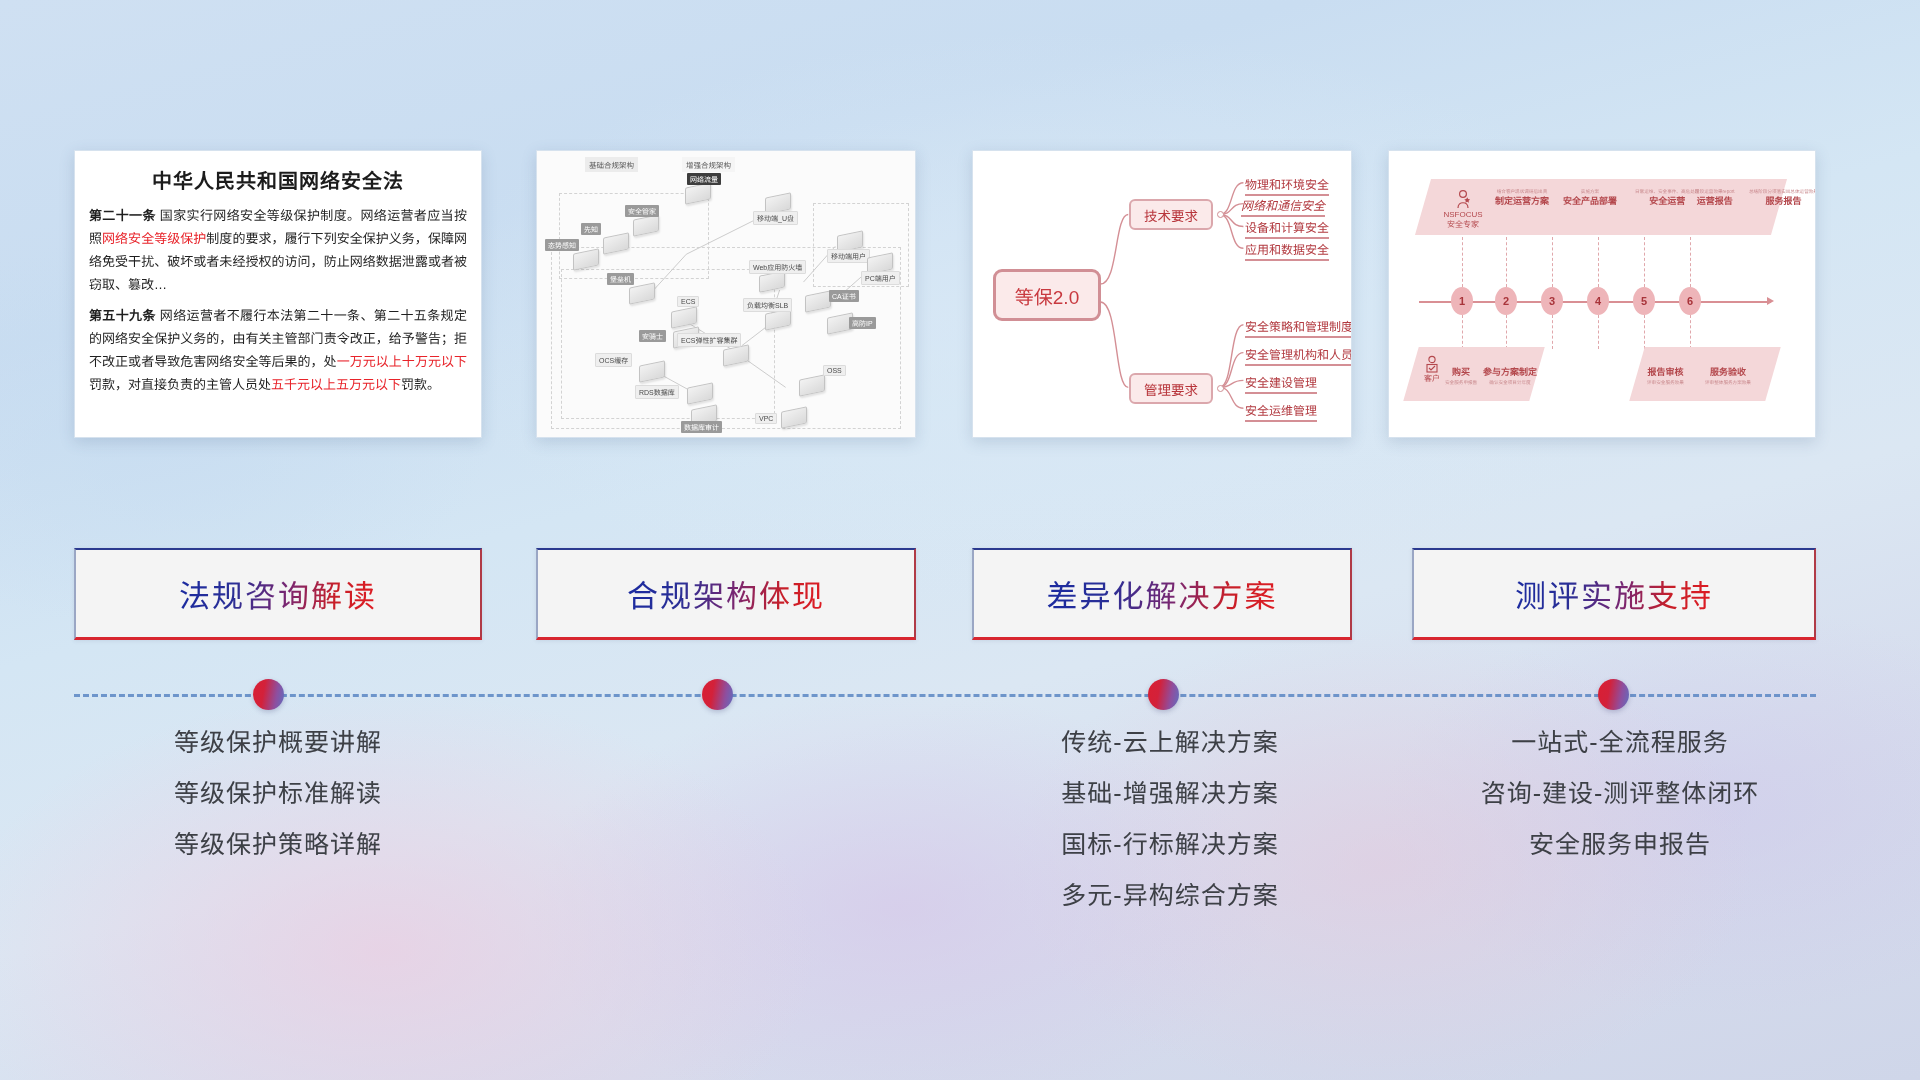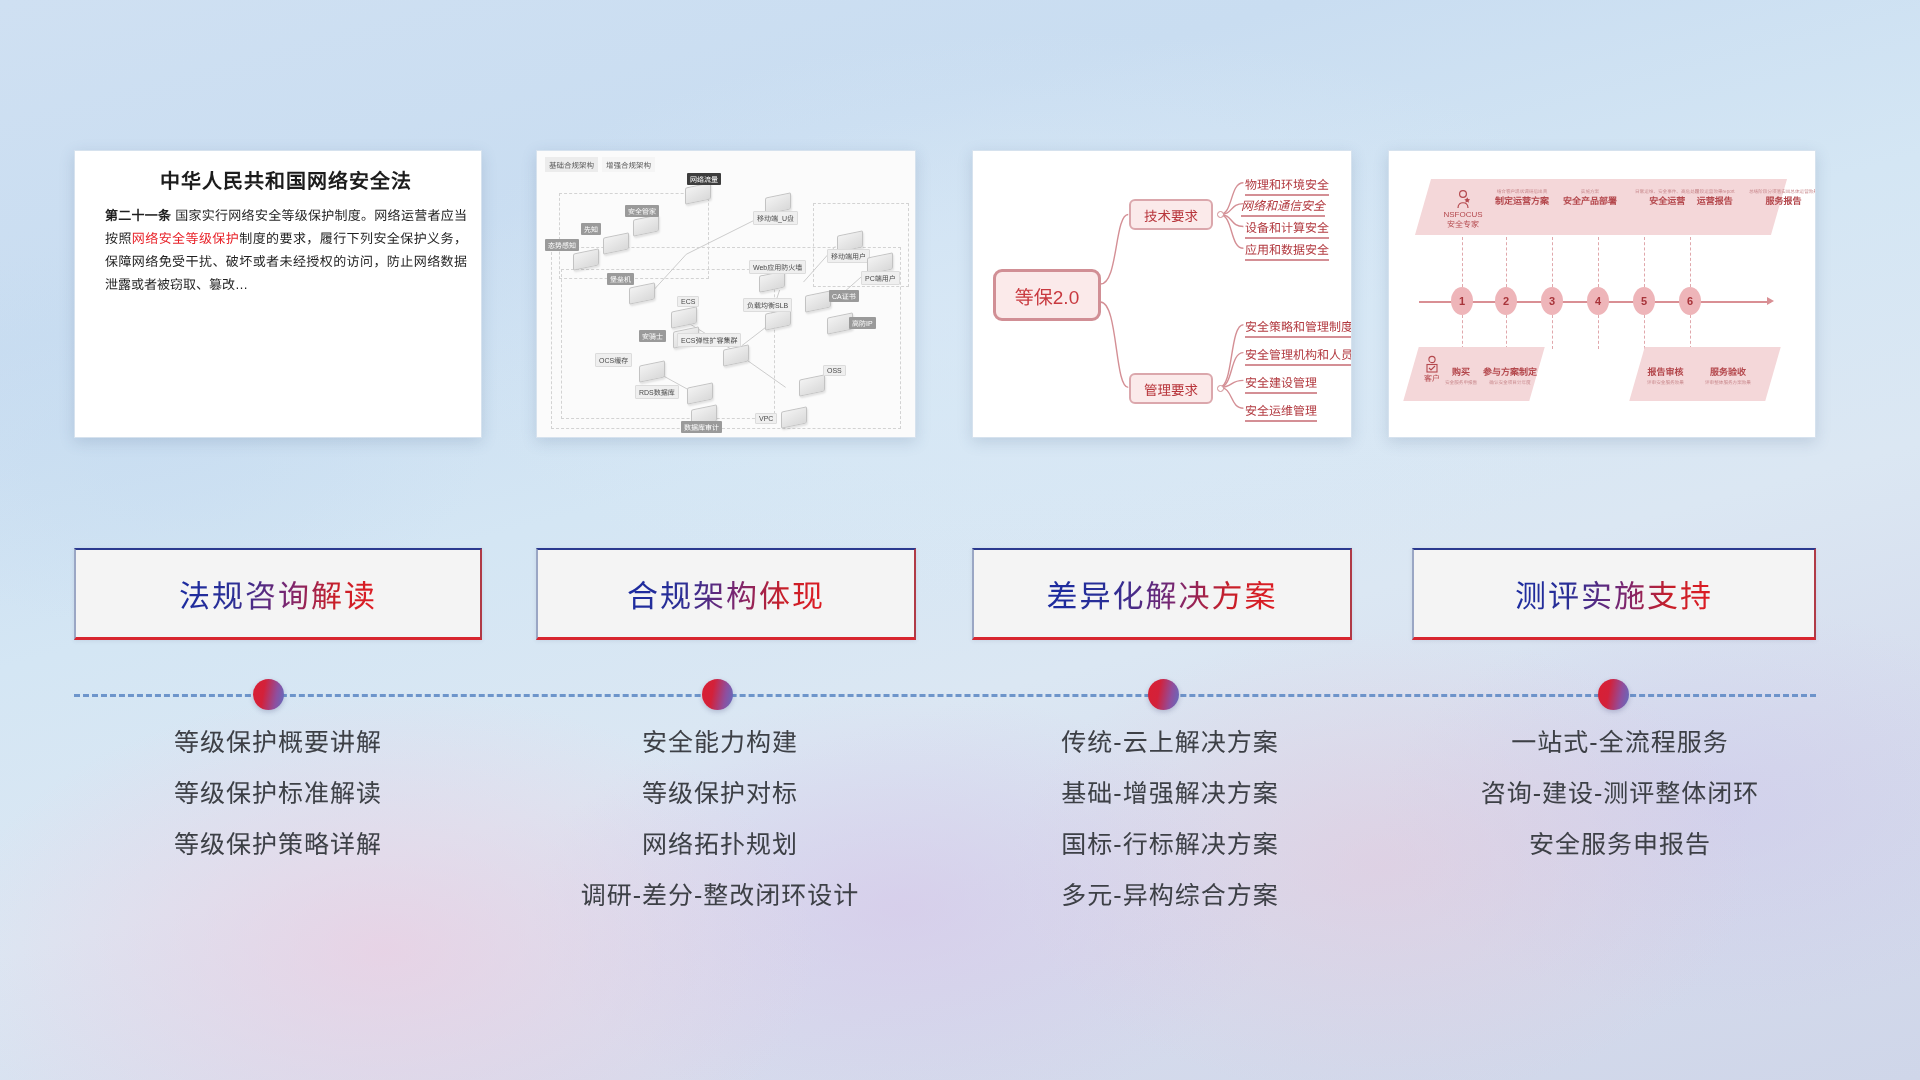--- a/index.html
+++ b/index.html
@@ -21,39 +21,39 @@
   }
 
   
   .cards { position: absolute; left: 0; top: 0; width: 1920px; height: 470px; }
   .card {
     position: absolute; background: #ffffff;
     border: 1px solid #d6e2ee;
     box-shadow: 0 4px 14px rgba(60,90,130,0.18);
     overflow: hidden;
   }
-  #card-law      { left: 74px;   top: 150px; width: 408px; height: 288px; padding-left: 16px; }
+  #card-law      { left: 74px;   top: 150px; width: 408px; height: 288px; }
   #card-arch     { left: 536px;  top: 150px; width: 380px; height: 288px; }
   #card-mindmap  { left: 972px;  top: 150px; width: 380px; height: 288px; }
   #card-process  { left: 1388px; top: 150px; width: 428px; height: 288px; }
 
   
   .law-title {
     text-align: center; font-size: 20px; font-weight: 700; color: #1c1c1c;
     padding: 14px 0 10px; letter-spacing: 1px;
   }
   .law-body { padding: 0 14px; font-size: 13px; line-height: 1.78; color: #1f1f1f; text-align: justify; }
   .law-body p { margin-bottom: 7px; }
   .law-art { font-weight: 700; }
   .law-red { color: #e8232a; }
 
   
   .arch { position: relative; width: 100%; height: 100%; background: #fbfbfb; }
   .arch-tabs { position: absolute; left: 8px; top: 6px; display: flex; gap: 4px; }
-  .arch-tab { font-size: 7.5px; color: #5a5a5a; background: #ececec; padding: 2px 4px; }
+  .arch-tab { font-size: 7.5px; color: #5a5a5a; background: #ececec; padding: 2px 4px; margin-left: 40px; }
   .arch-tab.alt { background: #f5f5f5; }
   .arch-zone { position: absolute; border: 1px dashed #d3d3d3; }
   .node { position: absolute; }
   .node .box {
     width: 26px; height: 17px;
     background: linear-gradient(160deg, #f2f2f2, #d9d9d9);
     border: 1px solid #c3c3c3; border-radius: 2px;
     transform: skewY(-12deg);
     box-shadow: 1px 2px 2px rgba(0,0,0,0.10);
   }
@@ -173,20 +173,21 @@
 </style>
 </head>
 <body>
 
 <div class="cards">
 
   <div class="card" id="card-law">
     <div class="law-title">中华人民共和国网络安全法</div>
     <div class="law-body" id="law-body">
         <p><span class="law-art">第二十一条</span><span> 国家实行网络安全等级保护制度。网络运营者应当按照</span><span class="law-red">网络安全等级保护</span><span>制度的要求，履行下列安全保护义务，保障网络免受干扰、破坏或者未经授权的访问，防止网络数据泄露或者被窃取、篡改…</span></p>
+        <p><span class="law-art">第五十九条</span><span> 网络运营者不履行本法第二十一条、第二十五条规定的网络安全保护义务的，由有关主管部门责令改正，给予警告；拒不改正或者导致危害网络安全等后果的，处</span><span class="law-red">一万元以上十万元以下</span><span>罚款，对直接负责的主管人员处</span><span class="law-red">五千元以上五万元以下</span><span>罚款。</span></p>
       </div>
   </div>
 
   <div class="card" id="card-arch">
     <div class="arch">
       <div class="arch-tabs">
         <span class="arch-tab">基础合规架构</span>
         <span class="arch-tab alt">增强合规架构</span>
       </div>
       <div class="arch-zone" style="left:24px;  top:118px; width:214px; height:150px;"></div>
@@ -470,26 +471,20 @@
   <div class="tl-dot" id="dot-2"></div>
   <div class="tl-dot" id="dot-3"></div>
 </div>
 
 <div class="lists">
   <div class="list-col" id="col-0">
       <div class="list-item">等级保护概要讲解</div>
       <div class="list-item">等级保护标准解读</div>
       <div class="list-item">等级保护策略详解</div>
     </div>
-  <div class="list-col" id="col-1">
-      <div class="list-item">安全能力构建</div>
-      <div class="list-item">等级保护对标</div>
-      <div class="list-item">网络拓扑规划</div>
-      <div class="list-item">调研-差分-整改闭环设计</div>
-    </div>
   <div class="list-col" id="col-2">
       <div class="list-item">传统-云上解决方案</div>
       <div class="list-item">基础-增强解决方案</div>
       <div class="list-item">国标-行标解决方案</div>
       <div class="list-item">多元-异构综合方案</div>
     </div>
   <div class="list-col" id="col-3">
       <div class="list-item">一站式-全流程服务</div>
       <div class="list-item">咨询-建设-测评整体闭环</div>
       <div class="list-item">安全服务申报告</div>

